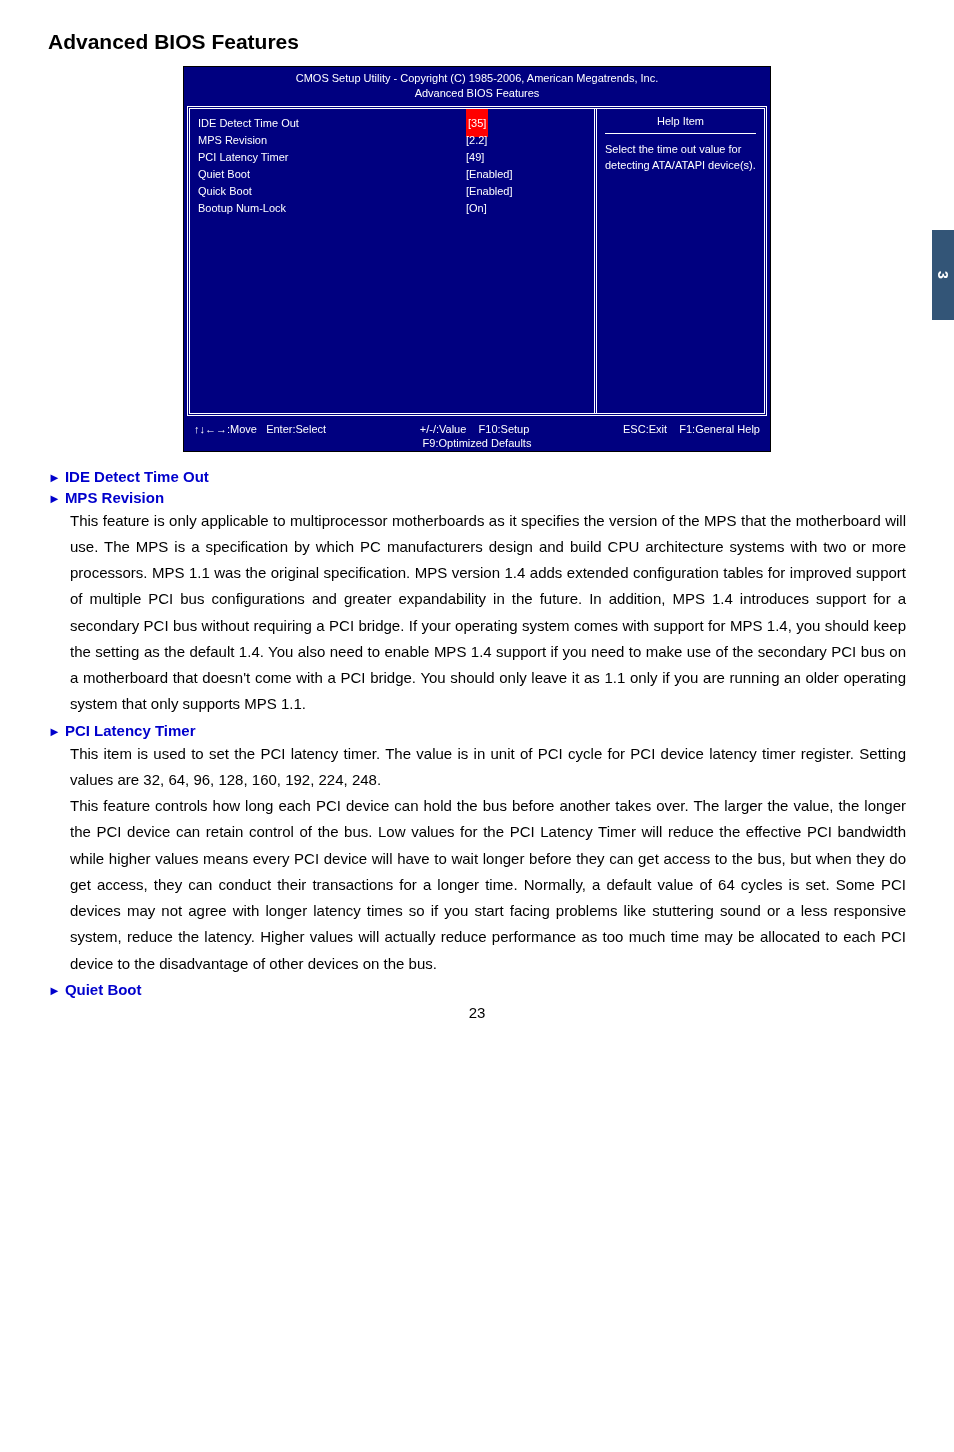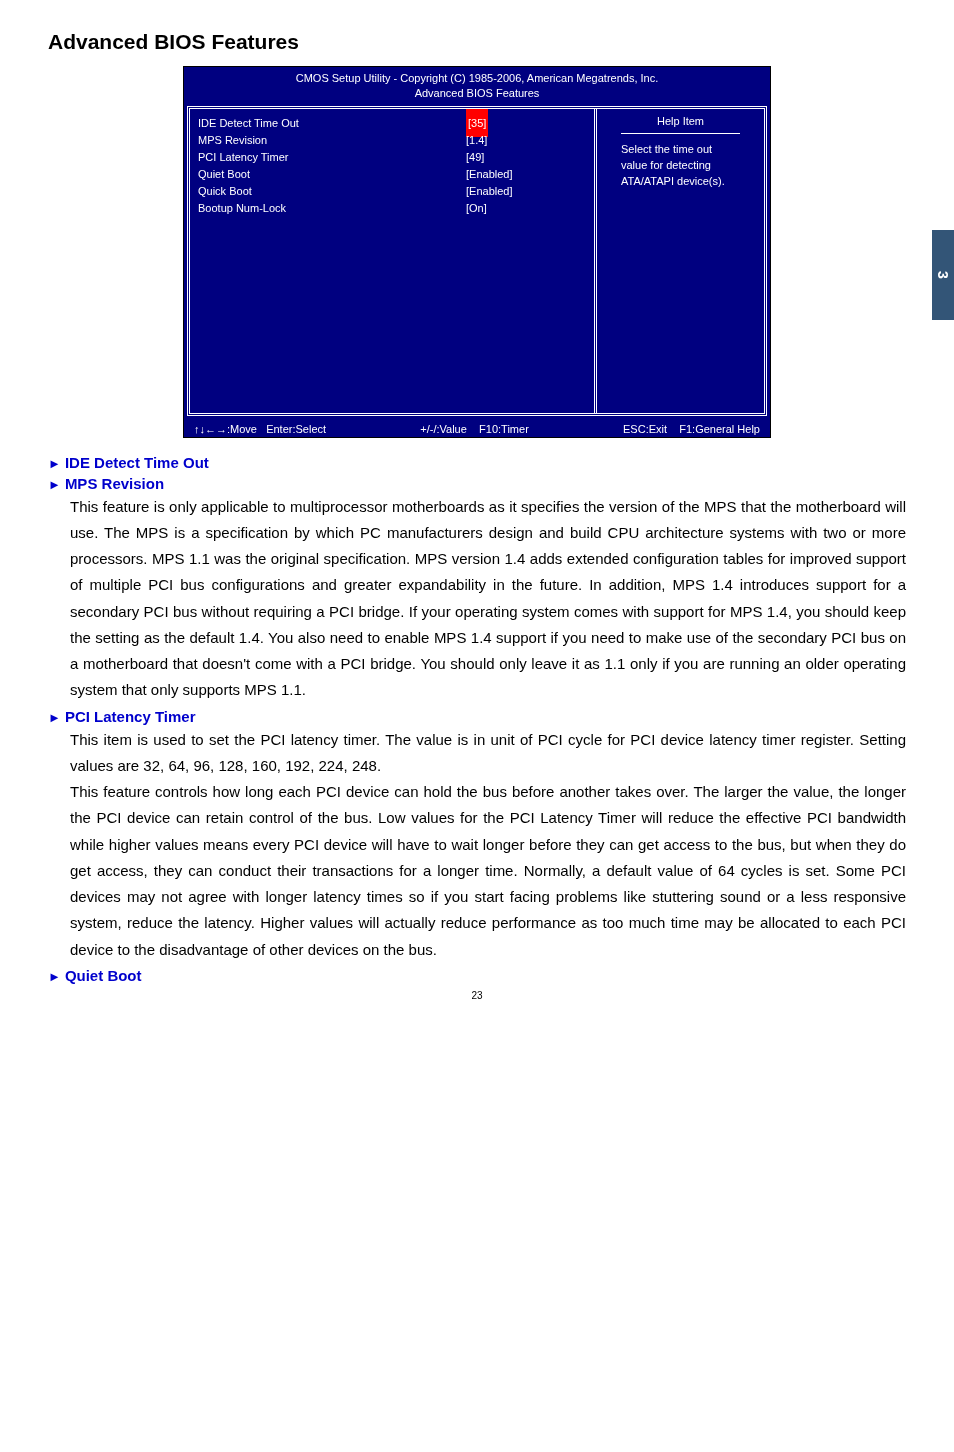--- a/index.html
+++ b/index.html
@@ -52,21 +52,21 @@
     line-height: 1.55;
   }
   .bios-values .highlight {
     background: #ff0000;
     color: #fff;
     padding: 8px 2px;
   }
   .bios-right {
     width: 170px;
     border-left: 3px double #fff;
-    padding: 6px 24px;
+    padding: 6px 8px;
   }
   .help-title {
     text-align: center;
     padding-bottom: 6px;
     border-bottom: 1px solid #fff;
     margin-bottom: 8px;
   }
   .help-text { line-height: 1.45; }
   .bios-footer {
     display: flex;
@@ -112,21 +112,21 @@
     align-items: center;
     justify-content: center;
     font-weight: bold;
     font-size: 14px;
   }
   .side-tab span {
     transform: rotate(90deg);
   }
   .page-num {
     text-align: center;
-    font-size: 10px;
+    font-size: 15px;
     margin-top: 6px;
   }
 </style>
 </head>
 <body>
 
 <div class="side-tab">
     <span>3</span>
   </div>
 
@@ -144,36 +144,37 @@
         <div class="bios-labels">
           <div>IDE Detect Time Out</div>
           <div>MPS Revision</div>
           <div>PCI Latency Timer</div>
           <div>Quiet Boot</div>
           <div>Quick Boot</div>
           <div>Bootup Num-Lock</div>
         </div>
         <div class="bios-values">
           <div><span class="highlight">[35]</span></div>
-          <div>[1.4]</div>
+          <div>[2.2]</div>
           <div>[49]</div>
           <div>[Enabled]</div>
           <div>[Enabled]</div>
           <div>[On]</div>
         </div>
       </div>
       <div class="bios-right">
         <div class="help-title">Help Item</div>
         <div class="help-text">Select the time out value for detecting ATA/ATAPI device(s).</div>
       </div>
     </div>
     <div class="bios-footer">
       <span><span>↑↓←→:Move</span>&nbsp;&nbsp;&nbsp;<span>Enter:Select</span></span>
-      <span><span>+/-/:Value</span>&nbsp;&nbsp;&nbsp;&nbsp;<span>F10:Timer</span></span>
+      <span><span>+/-/:Value</span>&nbsp;&nbsp;&nbsp;&nbsp;<span>F10:Setup</span></span>
       <span><span>ESC:Exit</span>&nbsp;&nbsp;&nbsp;&nbsp;<span>F1:General Help</span></span>
+      <span class="center-line">F9:Optimized Defaults</span>
     </div>
   </div>
 
   <div class="desc-block">
     <div class="item-head">IDE Detect Time Out</div>
 
     <div class="item-head">MPS Revision</div>
     <div class="item-body">This feature is only applicable to multiprocessor motherboards as it specifies the version of the MPS that the motherboard will use. The MPS is a specification by which PC manufacturers design and build CPU architecture systems with two or more processors. MPS 1.1 was the original specification. MPS version 1.4 adds extended configuration tables for improved support of multiple PCI bus configurations and greater expandability in the future. In addition, MPS 1.4 introduces support for a secondary PCI bus without requiring a PCI bridge. If your operating system comes with support for MPS 1.4, you should keep the setting as the default 1.4. You also need to enable MPS 1.4 support if you need to make use of the secondary PCI bus on a motherboard that doesn't come with a PCI bridge. You should only leave it as 1.1 only if you are running an older operating system that only supports MPS 1.1.</div>
 
     <div class="item-head">PCI Latency Timer</div>

